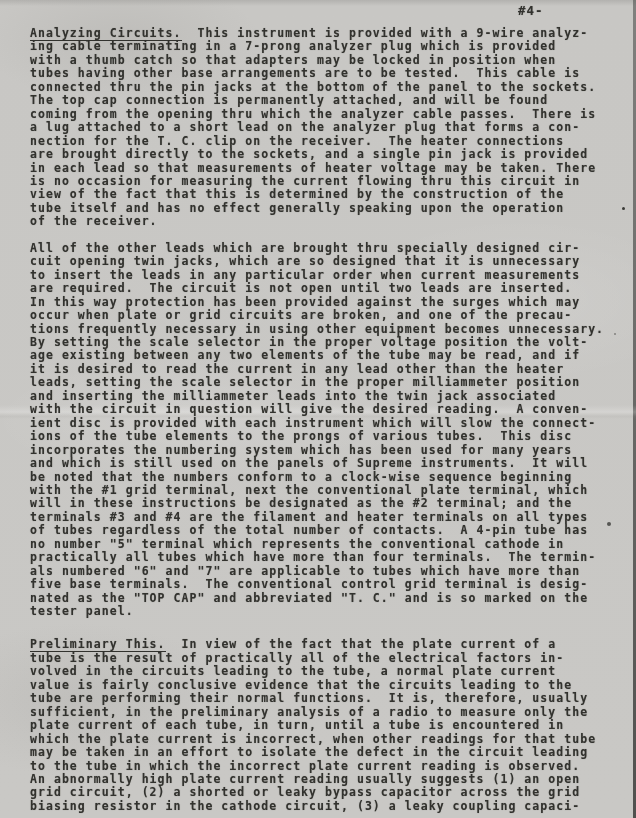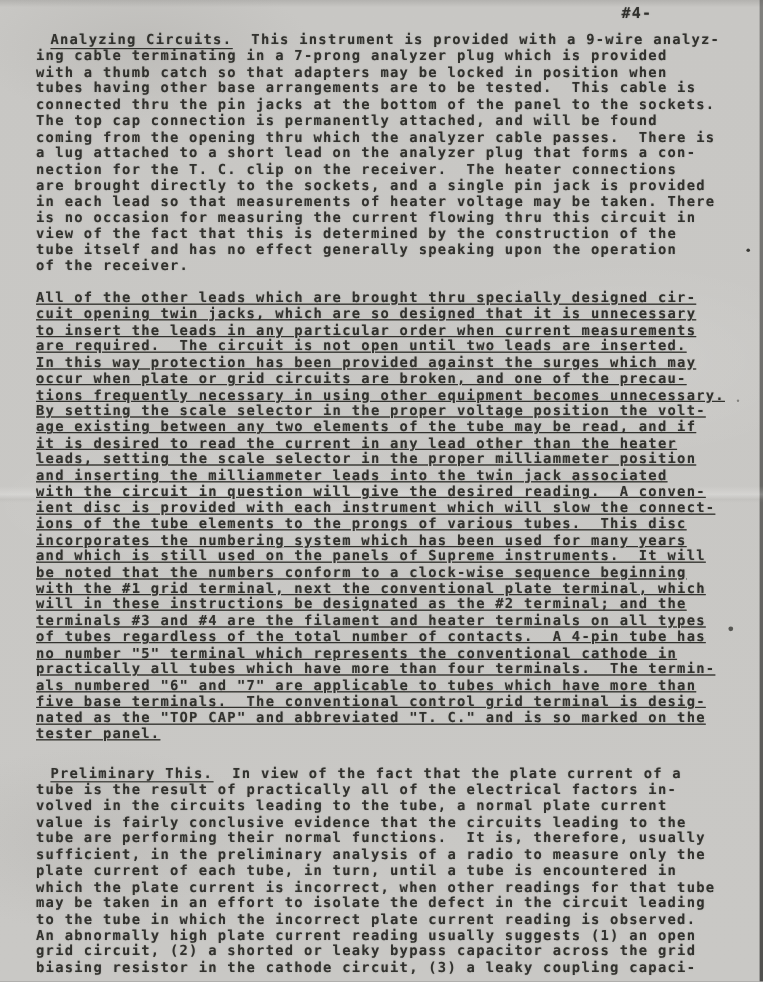--- a/index.html
+++ b/index.html
@@ -53,26 +53,25 @@
     width: 586px;
     color: #32322e;
     font-size: 11.5px;
     font-weight: bold;
     letter-spacing: 1.05px;
     line-height: 13.45px;
     text-shadow: 0 0 1px rgba(50,50,46,0.40);
   }
   .para { white-space: pre; margin: 0; }
   .para.gap-small { margin-bottom: 13px; }
-  .para.gap-large { margin-bottom: 20px; text-decoration: underline; }
+  .para.gap-large { margin-bottom: 20px; }
   .heading {
     text-decoration: none;
     border-bottom: 1.6px solid #32322e;
     padding-bottom: 0px;
-    margin-left: 12px;
   }
 </style>
 </head>
 <body>
 
 <div class="page">
   <div class="edge-right"></div>
   <div class="crease"></div>
   <div class="speck s1"></div>
   <div class="speck s2"></div>

